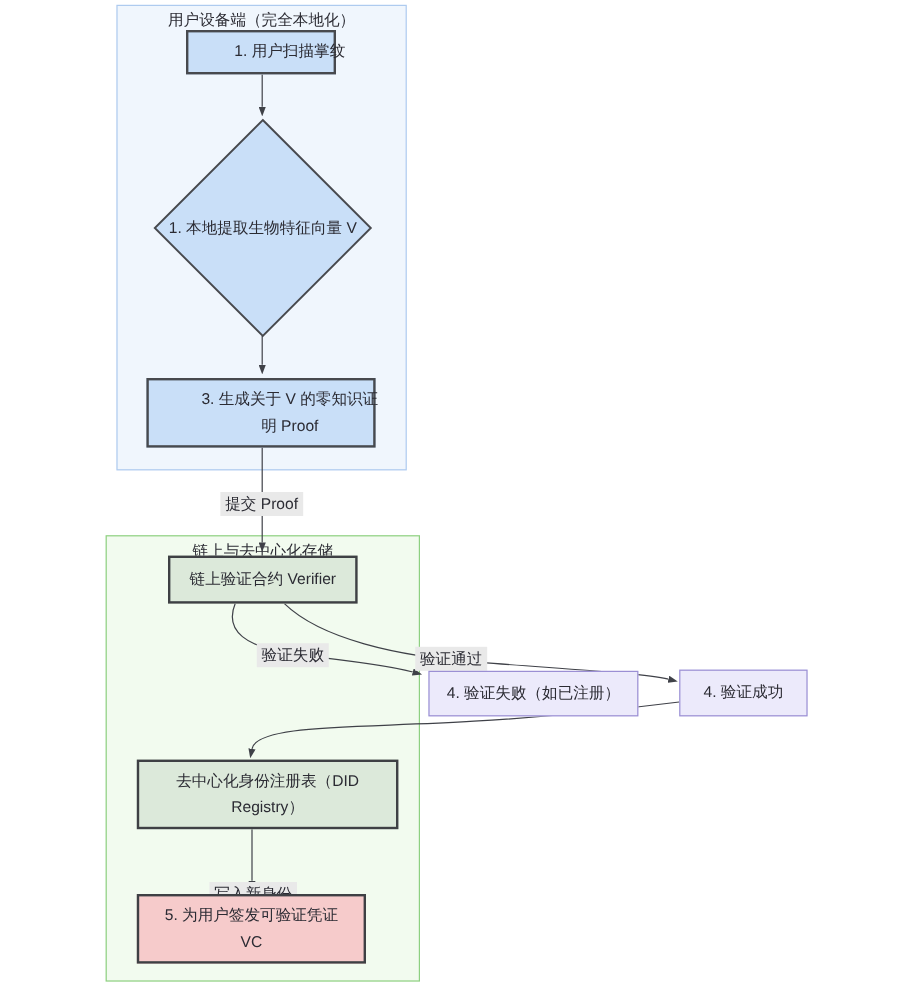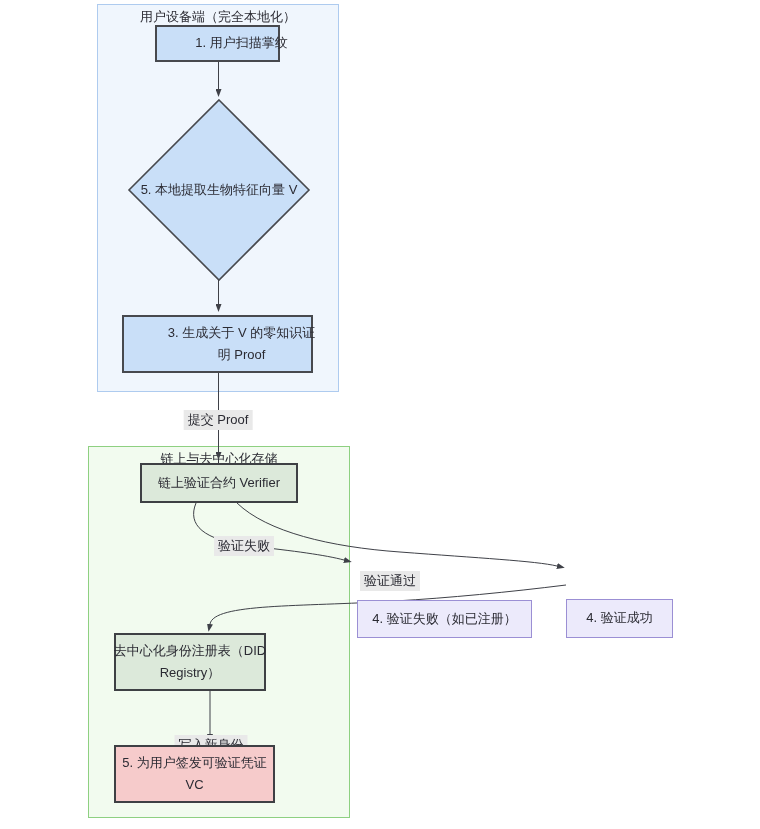--- a/index.html
+++ b/index.html
@@ -22,21 +22,21 @@
   .edge{fill:none;stroke:var(--edge-color,#3f4148);stroke-width:1;}
   .arrow-head{fill:var(--edge-color,#3f4148);}
   .diamond-shape{fill:var(--node-blue-fill,#c9dff8);stroke:var(--node-blue-border,#47494e);stroke-width:1.6;}
   .node{
     position:absolute;box-sizing:border-box;display:flex;flex-direction:column;
     align-items:center;justify-content:center;text-align:center;line-height:1.7;white-space:nowrap;
   }
   .node-blue{background:var(--node-blue-fill,#c9dff8);border:2px solid var(--node-blue-border,#47494e);padding-left:48px;}
   .node-green{background:var(--node-green-fill,#dce9da);border:2px solid var(--node-green-border,#3e4044);}
   .node-pink{background:var(--node-pink-fill,#f6cbcb);border:2px solid var(--node-pink-border,#3e4044);}
-  .node-lavender{background:var(--node-lavender-fill,#eceafb);border:1px solid var(--node-lavender-border,#9b8fd4);margin-top:41px;}
+  .node-lavender{background:var(--node-lavender-fill,#eceafb);border:1px solid var(--node-lavender-border,#9b8fd4);}
   .node-plain{background:transparent;border:none;}
   .edge-label{
     position:absolute;transform:translate(-50%,-50%);
     background:var(--edge-label-bg,#e9e9e9);padding:1px 4px;white-space:nowrap;
   }
 </style>
 </head>
 <body>
 
 <div class="stage">
@@ -61,51 +61,51 @@
     <path class="edge" d="M218.5,280 V304" marker-end="url(#arrow)"></path>
     <path class="edge" d="M218.5,373 V452" marker-end="url(#arrow)"></path>
     <path class="edge" d="M196,503 C187,525 203,540 250,546 C295,551 325,555 344,560" marker-end="url(#arrow)"></path>
     <path class="edge" d="M237,503 C267,532 330,547 400,552 C478,558 536,561 557,566" marker-end="url(#arrow)"></path>
     <path class="edge" d="M566,585 C510,592 448,598 395,601 C300,607 214,603 210,624" marker-end="url(#arrow)"></path>
     <path class="edge" d="M210,691 V734" marker-end="url(#arrow)"></path>
   </svg>
 
   <div class="edge-label" style="left:218px;top:420px;">提交 Proof</div>
   <div class="edge-label" style="left:244px;top:546px;">验证失败</div>
-  <div class="edge-label" style="left:390px;top:549px;margin-top:32px;">验证通过</div>
+  <div class="edge-label" style="left:376px;top:549px;">验证通过</div>
   <div class="edge-label" style="left:211px;top:745px;">写入新身份</div>
 
   <div class="node node-blue" style="left:155px;top:25px;width:125px;height:37px;">
     <span>1. 用户扫描掌纹</span>
   </div>
 
   <div class="node node-plain" style="left:119px;top:178px;width:200px;height:24px;">
-    <span>5. 本地提取生物特征向量 V</span>
+    <span>1. 本地提取生物特征向量 V</span>
   </div>
 
   <div class="node node-blue" style="left:122px;top:315px;width:191px;height:58px;">
     <span>3. 生成关于 V 的零知识证</span>
     <span>明 Proof</span>
   </div>
 
   <div class="node node-green" style="left:140px;top:463px;width:158px;height:40px;">
     <span>链上验证合约 Verifier</span>
   </div>
 
   <div class="node node-lavender" style="left:357px;top:559px;width:175px;height:38px;">
     <span>4. 验证失败（如已注册）</span>
   </div>
 
   <div class="node node-lavender" style="left:566px;top:558px;width:107px;height:39px;">
     <span>4. 验证成功</span>
   </div>
 
-  <div class="node node-green" style="left:114px;top:633px;width:152px;height:58px;">
+  <div class="node node-green" style="left:114px;top:633px;width:218px;height:58px;">
     <span>去中心化身份注册表（DID</span>
     <span>Registry）</span>
   </div>
 
-  <div class="node node-pink" style="left:114px;top:745px;width:161px;height:58px;">
+  <div class="node node-pink" style="left:114px;top:745px;width:191px;height:58px;">
     <span>5. 为用户签发可验证凭证</span>
     <span>VC</span>
   </div>
 
 </div>
 
 </body></html>

